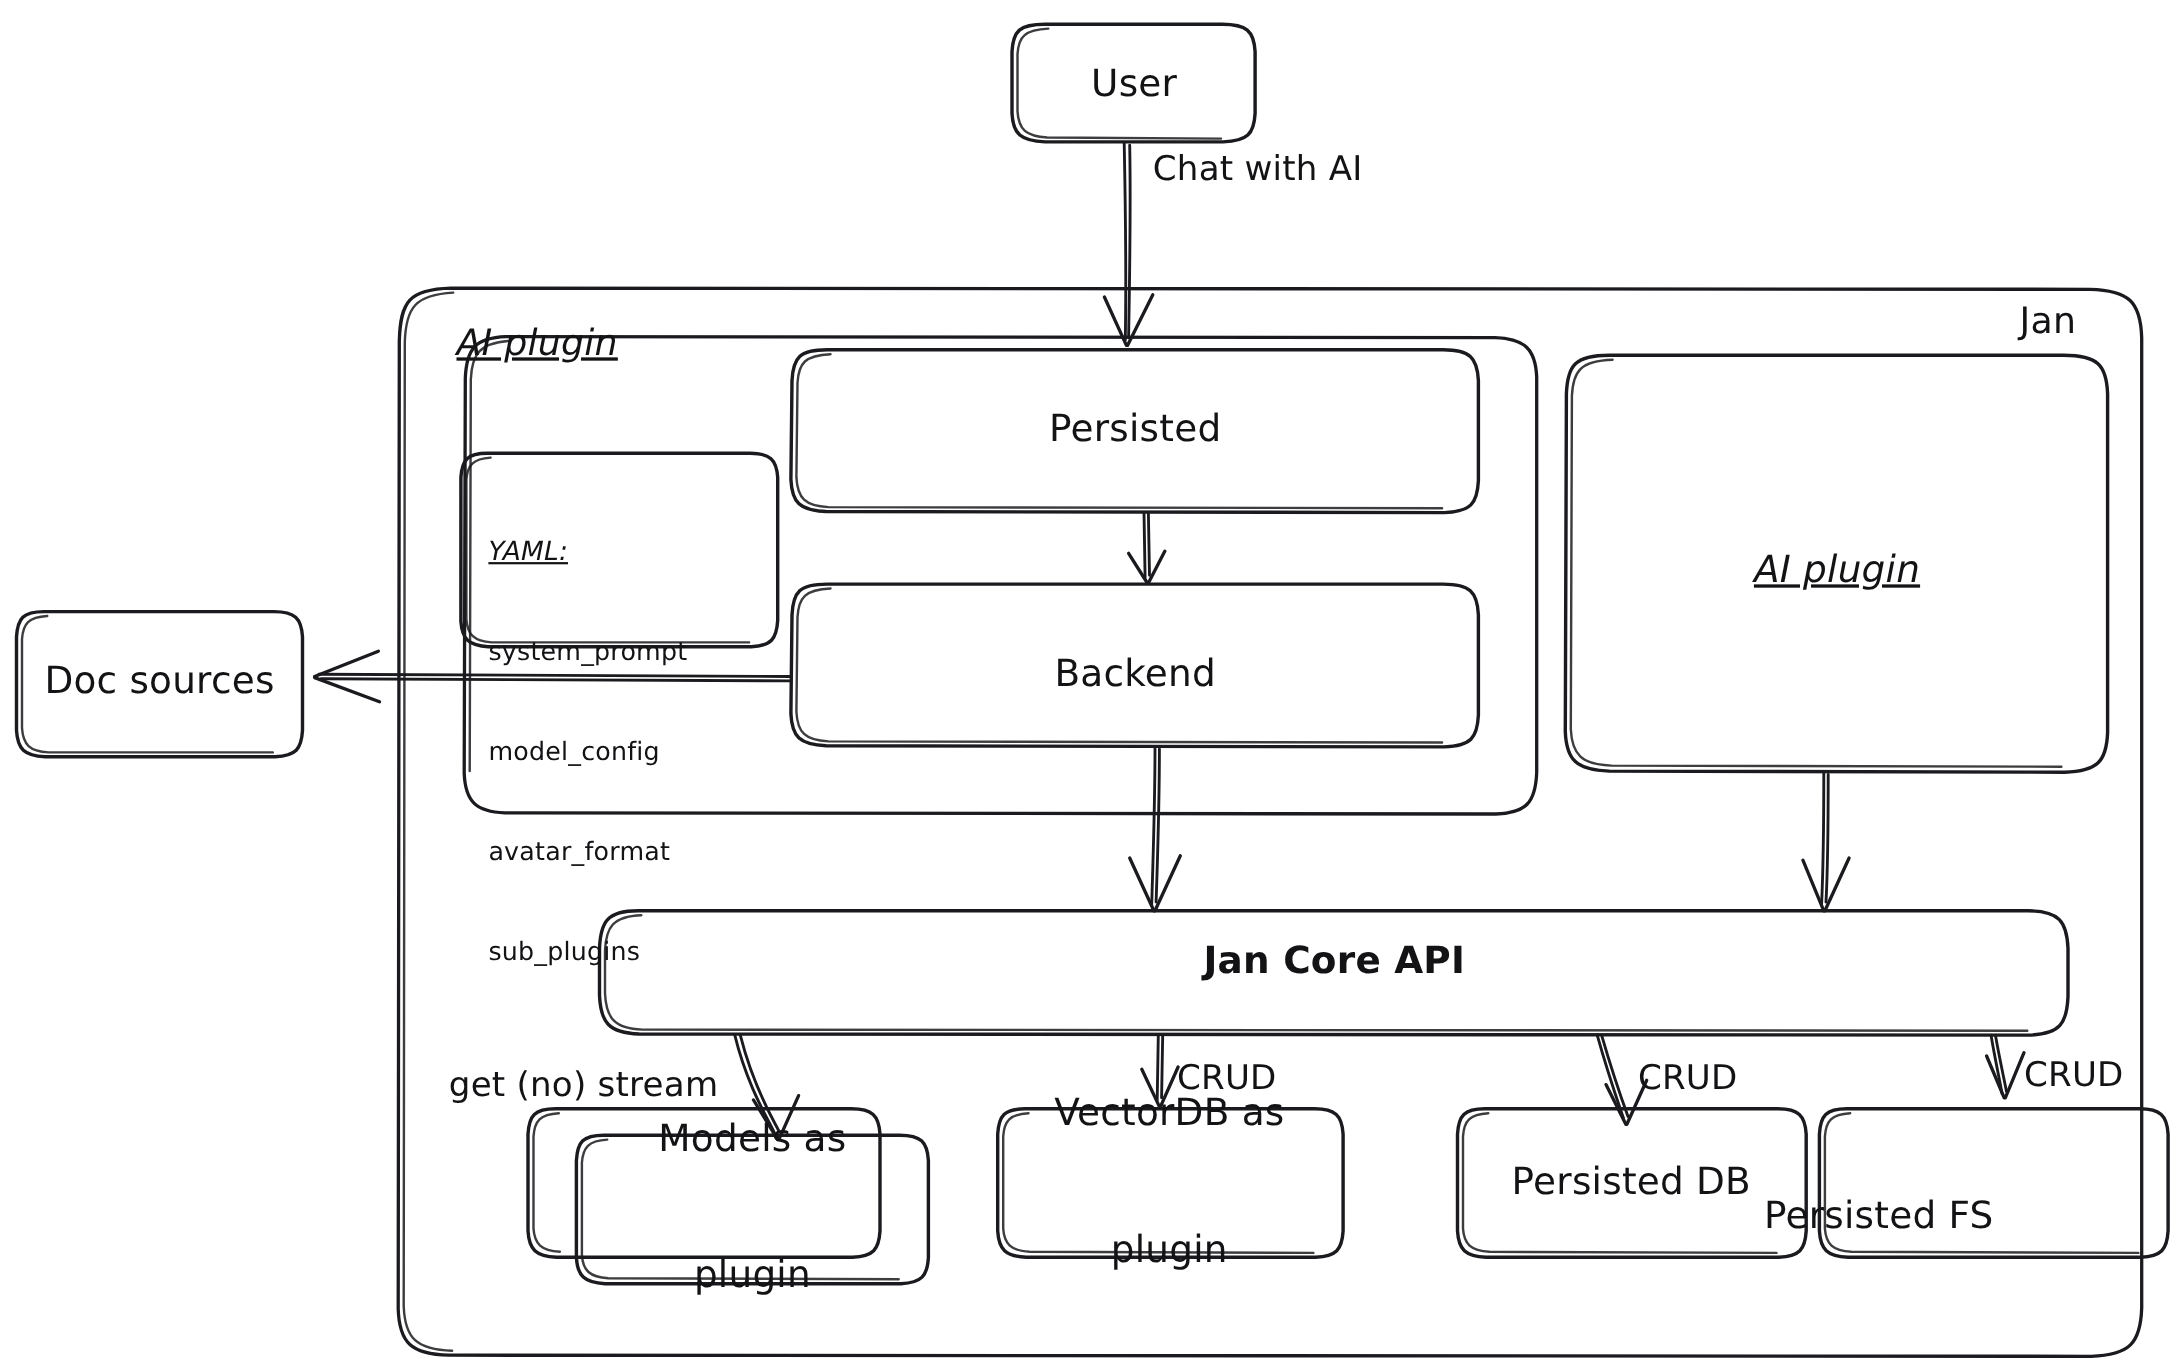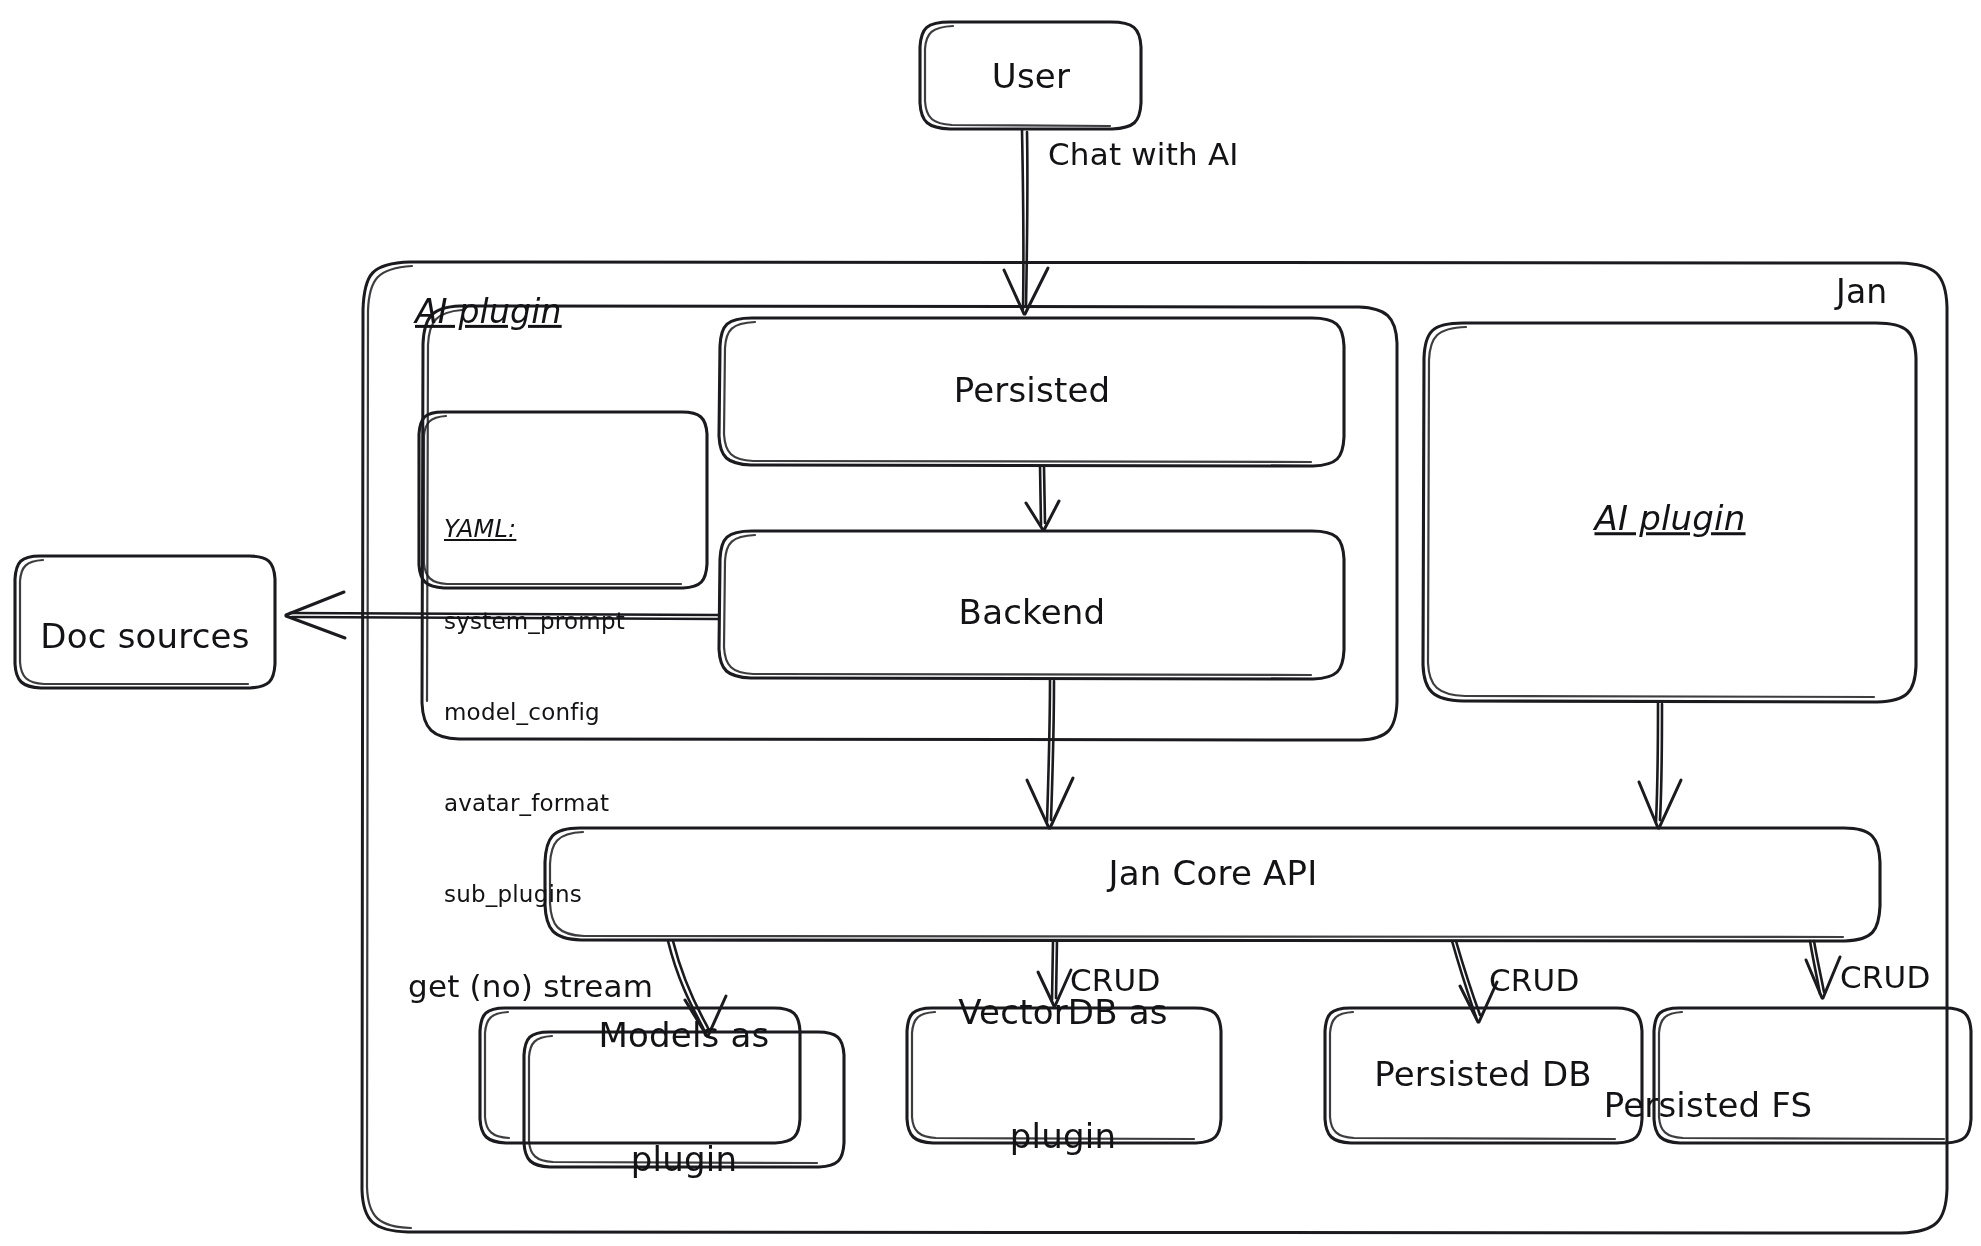--- a/index.html
+++ b/index.html
@@ -55,21 +55,21 @@
   }
   .lbl-edge {
     font-size: 31px;
     transform: translate(0, -50%);
   }
   .lbl-yaml {
     font-size: 23px;
     line-height: 1.32;
     transform: translate(0, 0);
   }
-  .lbl-yaml .ykey { font-size: 24px; margin-top: 28px; }
+  .lbl-yaml .ykey { font-size: 24px; }
   .skew { font-style: italic; text-decoration: underline; }
 </style>
 </head>
 <body>
 
 <div id="stage">
 
   <svg id="canvas" viewBox="0 0 1981 1246">
 
     <g>
@@ -363,23 +363,23 @@
   <div class="lbl lbl-group skew" style="left:415px; top:312px;">AI plugin</div>
 
   <div class="lbl lbl-node" style="left:1031px; top:77px;">User</div>
 
   <div class="lbl lbl-node" style="left:1032px; top:391px;">Persisted</div>
 
   <div class="lbl lbl-node" style="left:1032px; top:613px;">Backend</div>
 
   <div class="lbl lbl-node skew" style="left:1670px; top:519px;">AI plugin</div>
 
-  <div class="lbl lbl-node" style="left:1213px; top:874px;">Jan Core API</div>
-
-  <div class="lbl lbl-node" style="left:145px; top:620px;margin-top:17px;">Doc sources</div>
+  <div class="lbl lbl-node" style="left:1213px; top:874px;font-weight:bold;">Jan Core API</div>
+
+  <div class="lbl lbl-node" style="left:145px; top:620px;">Doc sources</div>
 
   <div class="lbl lbl-node two-line" style="left:684px; top:1098px;">
     <div>Models as</div>
     <div>plugin</div>
   </div>
 
   <div class="lbl lbl-node two-line" style="left:1063px; top:1075px;">
     <div>VectorDB as</div>
     <div>plugin</div>
   </div>

